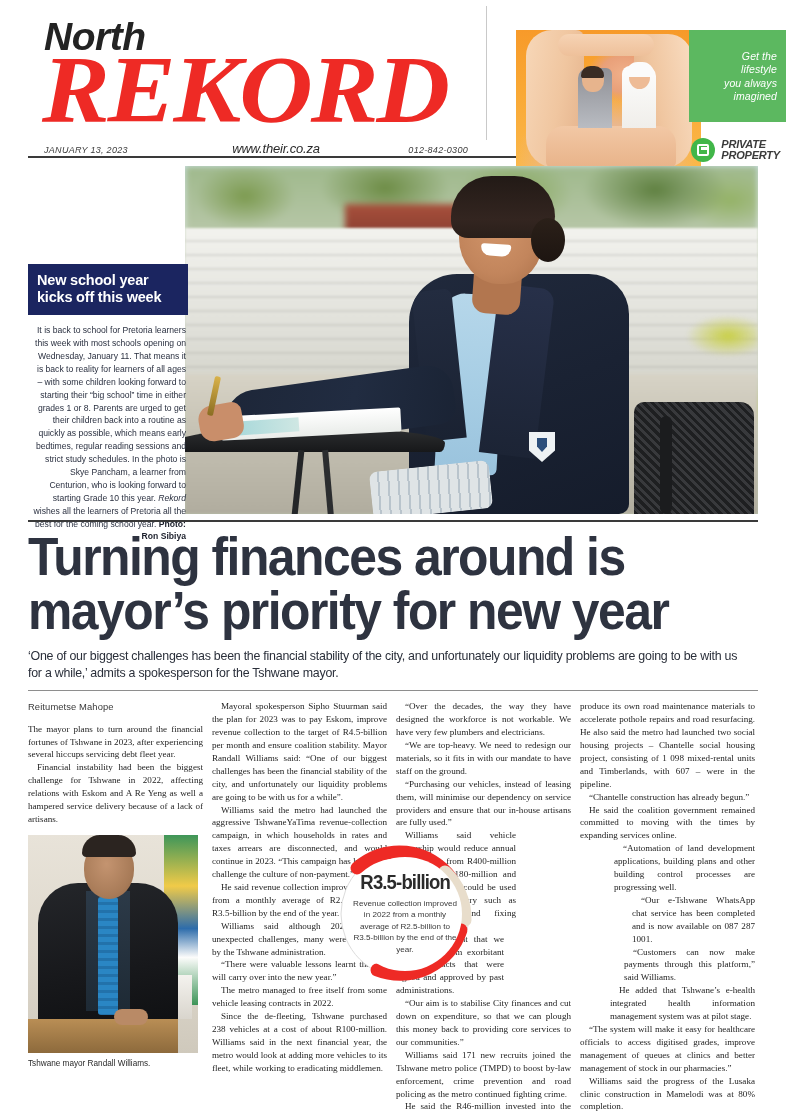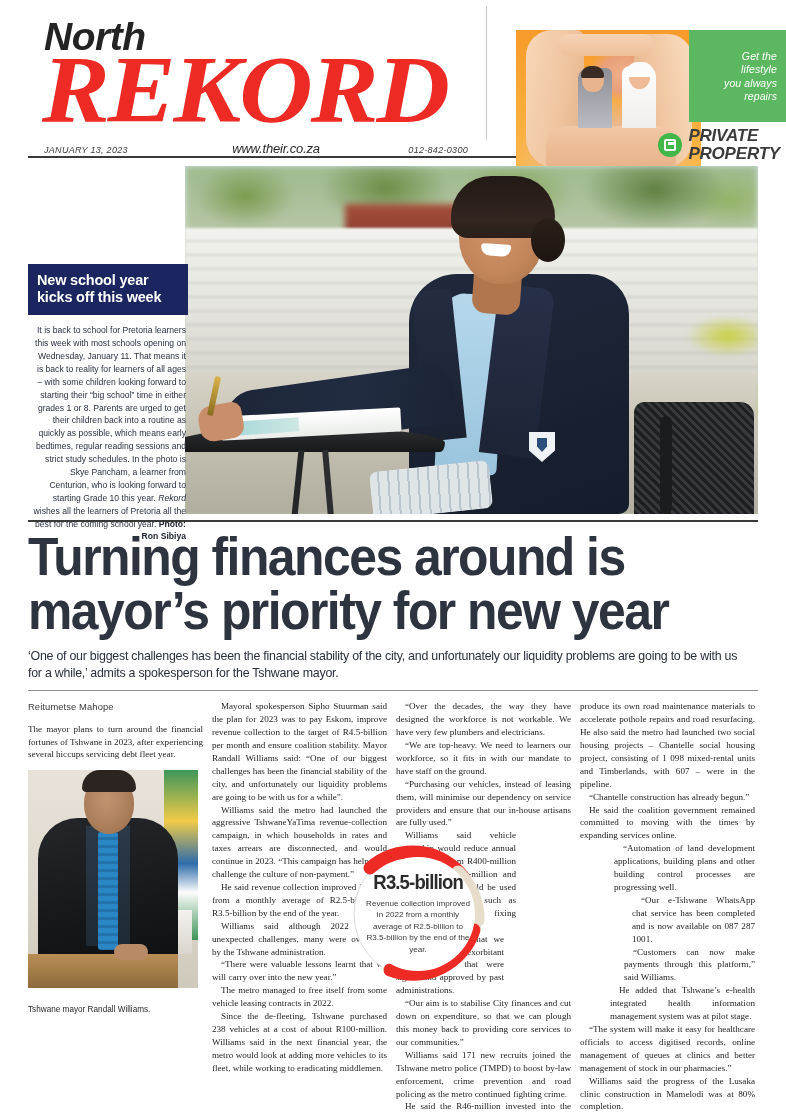--- a/index.html
+++ b/index.html
@@ -179,21 +179,21 @@
   .ad-logo-mark::after {
     content: ""; position: absolute; left: 6px; top: 6px;
     width: 12px; height: 12px; border: 2px solid #fff; border-radius: 2px;
     box-sizing: border-box;
   }
   .ad-logo-mark::before {
     content: ""; position: absolute; left: 10px; top: 9px;
     width: 6px; height: 3px; background: #fff; z-index: 2;
   }
   .ad-logo-text {
-    font-size: 17px; font-weight: bold; line-height: 1.02;
+    font-size: 11px; font-weight: bold; line-height: 1.02;
     color: #3b3b3b; letter-spacing: -0.2px;
   }
 
   .rule-thick {
     height: 2px; background: #3a3a3a; margin-top: 6px;
   }
 
   
   .hero {
     position: relative;
@@ -493,28 +493,28 @@
     background: #2b2420; border-radius: 26px 26px 6px 6px;
   }
   .mp-hand {
     position: absolute; left: 86px; bottom: 28px; width: 34px; height: 16px;
     background: #b98a66; border-radius: 8px;
   }
   .mayor-caption {
     font-family: "Liberation Sans", sans-serif;
     font-size: 8.2px;
     color: #2a2a2a;
-    margin-top: 16px;
+    margin-top: 5px;
     text-indent: 0;
   }
 
   
   .infocircle {
     position: absolute;
-    left: 324px; top: 148px;
+    left: 311px; top: 148px;
     width: 132px; height: 132px;
     z-index: 5;
   }
   .ic-svg { position: absolute; inset: -6px; width: 144px; height: 144px; }
   .ic-content {
     position: absolute; inset: 0;
     display: flex; flex-direction: column;
     align-items: center; justify-content: center;
     padding: 6px 10px; box-sizing: border-box;
     text-align: center;
@@ -567,21 +567,21 @@
           <div class="ad-woman">
             <div class="ad-woman-head"></div>
             <div class="ad-woman-hat"></div>
           </div>
         </div>
       </div>
       <div class="ad-green">
         <div class="ad-green-text" style="white-space: pre-line;">Get the
 lifestyle
 you always
-repairs</div>
+imagined</div>
       </div>
       <div class="ad-logo">
         <div class="ad-logo-mark"></div>
         <div class="ad-logo-text">
           <div>PRIVATE</div>
           <div>PROPERTY</div>
         </div>
       </div>
     </div>
   </div>
@@ -633,20 +633,21 @@
 
   <div class="headline">Turning finances around is mayor’s priority for new year</div>
   <div class="deck">‘One of our biggest challenges has been the financial stability of the city, and unfortunately our liquidity problems are going to be with us for a while,’ admits a spokesperson for the Tshwane mayor.</div>
   <div class="rule-deck"></div>
 
   <div class="cols">
 
     <div class="col">
       <div class="byline">Reitumetse Mahope</div>
       <p class="noindent">The mayor plans to turn around the financial fortunes of Tshwane in 2023, after experiencing several hiccups servicing debt fleet year.</p>
+      <p>Financial instability had been the biggest challenge for Tshwane in 2022, affecting relations with Eskom and A Re Yeng as well a hampered service delivery because of a lack of artisans.</p>
       <div class="mayor-photo">
         <div class="mp-bg"></div>
         <div class="mp-flagpanel"></div>
         <div class="mp-podium2"></div>
         <div class="mp-suit"></div>
         <div class="mp-shirt"></div>
         <div class="mp-tie"></div>
         <div class="mp-head"></div>
         <div class="mp-hair"></div>
         <div class="mp-podium"></div>
@@ -660,38 +661,38 @@
       <p>Williams said the metro had launched the aggressive TshwaneYaTima revenue-collection campaign, in which households in rates and taxes arrears are disconnected, and would continue in 2023. “This campaign has helped to challenge the culture of non-payment.”</p>
       <p>He said revenue collection improved in 2022 from a monthly average of R2.5-billion to R3.5-billion by the end of the year.</p>
       <p>Williams said although 2022 brought unexpected challenges, many were overcome by the Tshwane administration.</p>
       <p>“There were valuable lessons learnt that we will carry over into the new year.”</p>
       <p>The metro managed to free itself from some vehicle leasing contracts in 2022.</p>
       <p>Since the de-fleeting, Tshwane purchased 238 vehicles at a cost of about R100-million. Williams said in the next financial year, the metro would look at adding more vehicles to its fleet, while working to eradicating middlemen.</p>
     </div>
 
     <div class="col">
       <p>“Over the decades, the way they have designed the workforce is not workable. We have very few plumbers and electricians.</p>
-      <p>“We are top-heavy. We need to learners our workforce, so it fits in with our mandate to have staff on the ground.</p>
+      <p>“We are top-heavy. We need to redesign our materials, so it fits in with our mandate to have staff on the ground.</p>
       <p>“Purchasing our vehicles, instead of leasing them, will minimise our dependency on service providers and ensure that our in-house artisans are fully used.”</p>
       <p style="shape-outside: circle(50%); width: 120px;">Williams said vehicle ownership would reduce annual leasing costs from R400-million to less than R180-million and the money saved could be used for service delivery such as grass cutting and fixing streetlights.</p>
       <p style="width: 108px;">“It is important that we move away from exorbitant lease contracts that were signed and approved by past administrations.</p>
       <p>“Our aim is to stabilise City finances and cut down on expenditure, so that we can plough this money back to providing core services to our communities.”</p>
       <p>Williams said 171 new recruits joined the Tshwane metro police (TMPD) to boost by-law enforcement, crime prevention and road policing as the metro continued fighting crime.</p>
       <p>He said the R46-million invested into the Bon Accord Crusher and Asphalt Plant upgrade would enable the metro to</p>
     </div>
 
     <div class="col">
       <p class="noindent">produce its own road maintenance materials to accelerate pothole repairs and road resurfacing. He also said the metro had launched two social housing projects – Chantelle social housing project, consisting of 1 098 mixed-rental units and Timberlands, with 607 – were in the pipeline.</p>
       <p>“Chantelle construction has already begun.”</p>
       <p>He said the coalition government remained committed to moving with the times by expanding services online.</p>
       <p style="margin-left: 34px; width: 141px;">“Automation of land development applications, building plans and other building control processes are progressing well.</p>
       <p style="margin-left: 52px; width: 123px;">“Our e-Tshwane WhatsApp chat service has been completed and is now available on 087 287 1001.</p>
       <p style="margin-left: 44px; width: 131px;">“Customers can now make payments through this platform,” said Williams.</p>
       <p style="margin-left: 30px; width: 145px;">He added that Tshwane’s e-health integrated health information management system was at pilot stage.</p>
-      <p>“The system will make it easy for healthcare officials to access digitised records, online management of queues at clinics and better management of stock in our pharmacies.”</p>
+      <p>“The system will make it easy for healthcare officials to access digitised grades, improve management of queues at clinics and better management of stock in our pharmacies.”</p>
       <p>Williams said the progress of the Lusaka clinic construction in Mamelodi was at 80% completion.</p>
 
     </div>
 
     <div class="infocircle">
       <svg class="ic-svg" viewBox="0 0 144 144">
         <circle cx="72" cy="72" r="64" fill="#ffffff" stroke="#dcdcdc" stroke-width="1"></circle>
         <path d="M 24 26 A 64 64 0 0 1 118 36" fill="none" stroke="#ee2a25" stroke-width="13" stroke-linecap="round"></path>
         <path d="M 112 30 A 64 64 0 0 1 132 78" fill="none" stroke="#e8ddcb" stroke-width="13" stroke-linecap="round"></path>
         <path d="M 128 88 A 64 64 0 0 1 44 128" fill="none" stroke="#ee2a25" stroke-width="13" stroke-linecap="round"></path>

